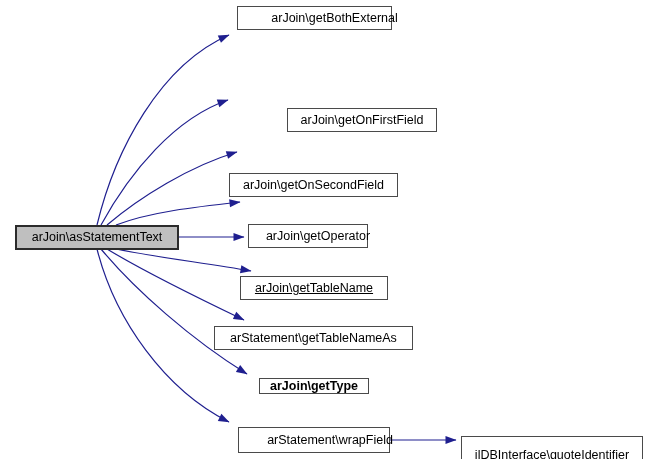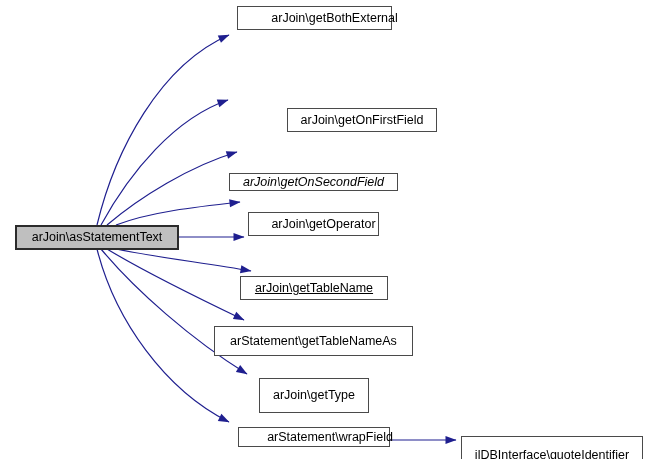--- a/index.html
+++ b/index.html
@@ -27,26 +27,26 @@
   .node.highlight{
     background:#bfbfbf;
     border:2px solid #2b2b2b;
     cursor:default;
   }
   
   #n-main {left:15px;  top:225px; width:164px; height:25px;}
   #n-both {left:237px; top:6px;   width:155px; height:24px;padding-left:40px;}
   #n-conn {left:222px; top:58px;  width:183px; height:36px;}
   #n-onff {left:239px; top:108px; width:150px; height:24px;margin-left:48px;}
-  #n-onsf {left:229px; top:173px; width:169px; height:18px;font-style:italic;}
-  #n-oper {left:248px; top:212px; width:131px; height:24px;padding-left:20px;}
+  #n-onsf {left:229px; top:173px; width:169px; height:24px;}
+  #n-oper {left:248px; top:224px; width:120px; height:24px;padding-left:20px;}
   #n-tbln {left:240px; top:276px; width:148px; height:24px;text-decoration:underline;}
-  #n-tbna {left:214px; top:326px; width:199px; height:30px;}
-  #n-type {left:259px; top:378px; width:110px; height:35px;}
-  #n-wrap {left:238px; top:427px; width:152px; height:20px;padding-left:32px;}
+  #n-tbna {left:214px; top:326px; width:199px; height:24px;}
+  #n-type {left:259px; top:378px; width:110px; height:16px;font-weight:bold;}
+  #n-wrap {left:238px; top:427px; width:152px; height:26px;padding-left:32px;}
   #n-quot {left:461px; top:428px; width:182px; height:39px;margin-top:8px;}
 </style>
 </head>
 <body>
 
 <div class="canvas">
 
   <svg class="edges" viewBox="0 0 651 459" xmlns="http://www.w3.org/2000/svg">
     <defs>
       <marker id="arrow" markerUnits="userSpaceOnUse" markerWidth="12" markerHeight="9" viewBox="0 0 12 9" refX="11" refY="4.5" orient="auto">

